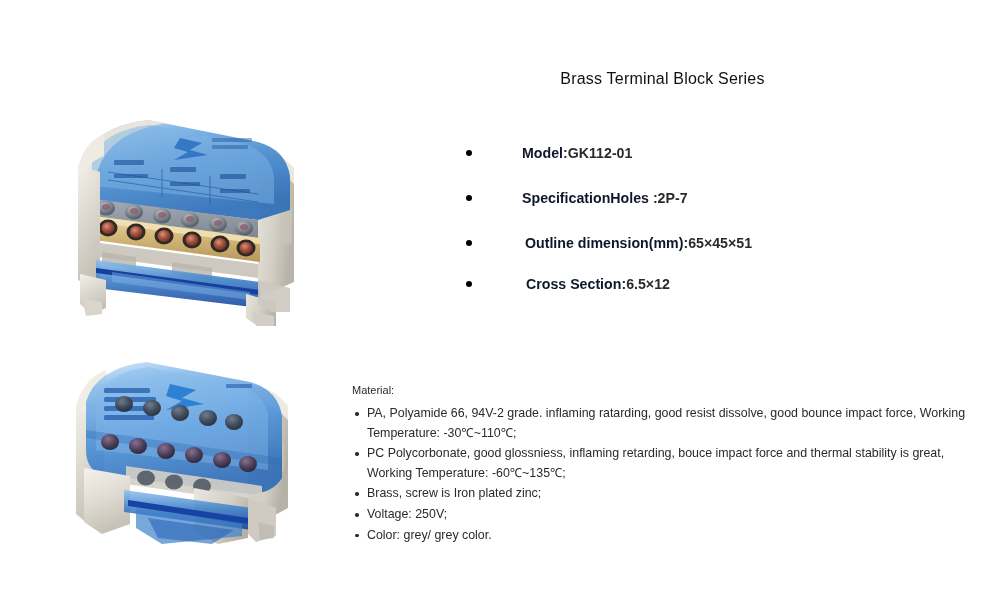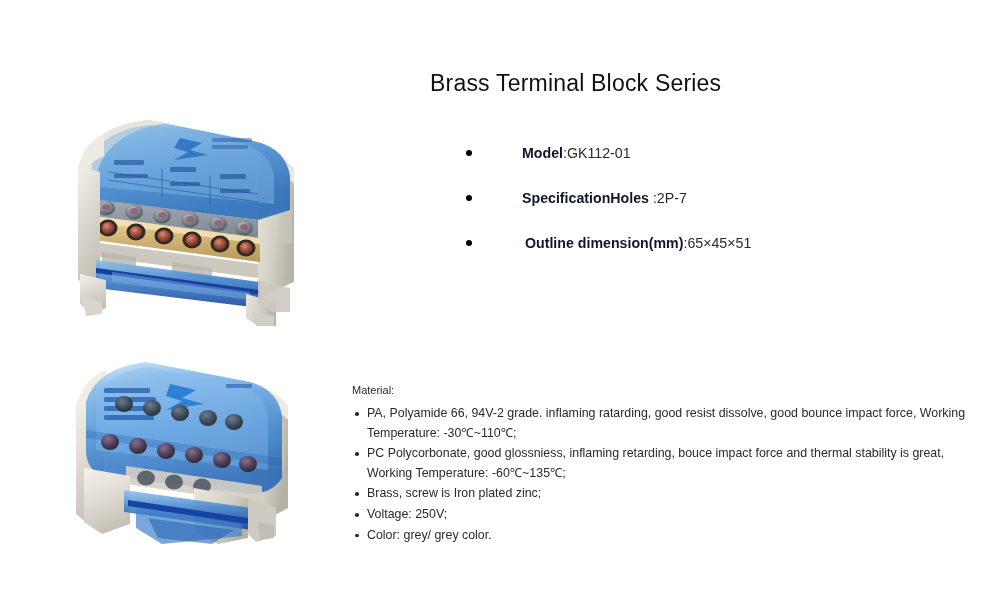--- a/index.html
+++ b/index.html
@@ -16,22 +16,22 @@
     color: #1b1b1b;
     -webkit-font-smoothing: antialiased;
   }
 
   
   .page-title {
     position: absolute;
     left: 430px;
     top: 70px;
     width: 465px;
-    text-align: left;
-    font-size: 23px;
+    text-align: center;
+    font-size: 16px;
     font-weight: 400;
     letter-spacing: 0.2px;
     color: #111111;
     white-space: nowrap;
   }
 
   
   .spec-list {
     position: absolute;
     left: 466px;
@@ -58,21 +58,21 @@
   }
   .spec-text {
     display: inline-block;
     padding-left: 56px;
   }
   .spec-key {
     font-weight: bold;
     color: #0f172a;
   }
   .spec-val {
-    font-weight: 400;
+    font-weight: 700;
     color: #2a2a2a;
   }
 
   
   .spec-item.i0 { margin-top: 0px;  }
   .spec-item.i1 { margin-top: 21px; }
   .spec-item.i2 { margin-top: 22px; }
   .spec-item.i3 { margin-top: 21px; }
   .spec-item.i4 { margin-top: 17px; }
   
@@ -370,20 +370,24 @@
     <span class="spec-bullet"></span>
     <span class="spec-text"><span class="spec-key">SpecificationHoles</span><span class="spec-val"> :2P-7</span></span>
   </div>
 
 
   <div class="spec-item i3">
     <span class="spec-bullet"></span>
     <span class="spec-text"><span class="spec-key">Outline dimension(mm)</span><span class="spec-val">:65×45×51</span></span>
   </div>
 
+  <div class="spec-item i4">
+    <span class="spec-bullet"></span>
+    <span class="spec-text"><span class="spec-key">Cross Section</span><span class="spec-val">:6.5×12</span></span>
+  </div>
 
 </div>
 
 <div class="material-block">
   <div class="material-heading">Material:</div>
   <ul class="material-list">
     <li class="material-item">
       <span class="mbullet"></span>
       <span>PA, Polyamide 66, 94V-2 grade. inflaming ratarding, good resist dissolve, good bounce impact force, Working Temperature: -30℃~110℃;</span>
     </li>

